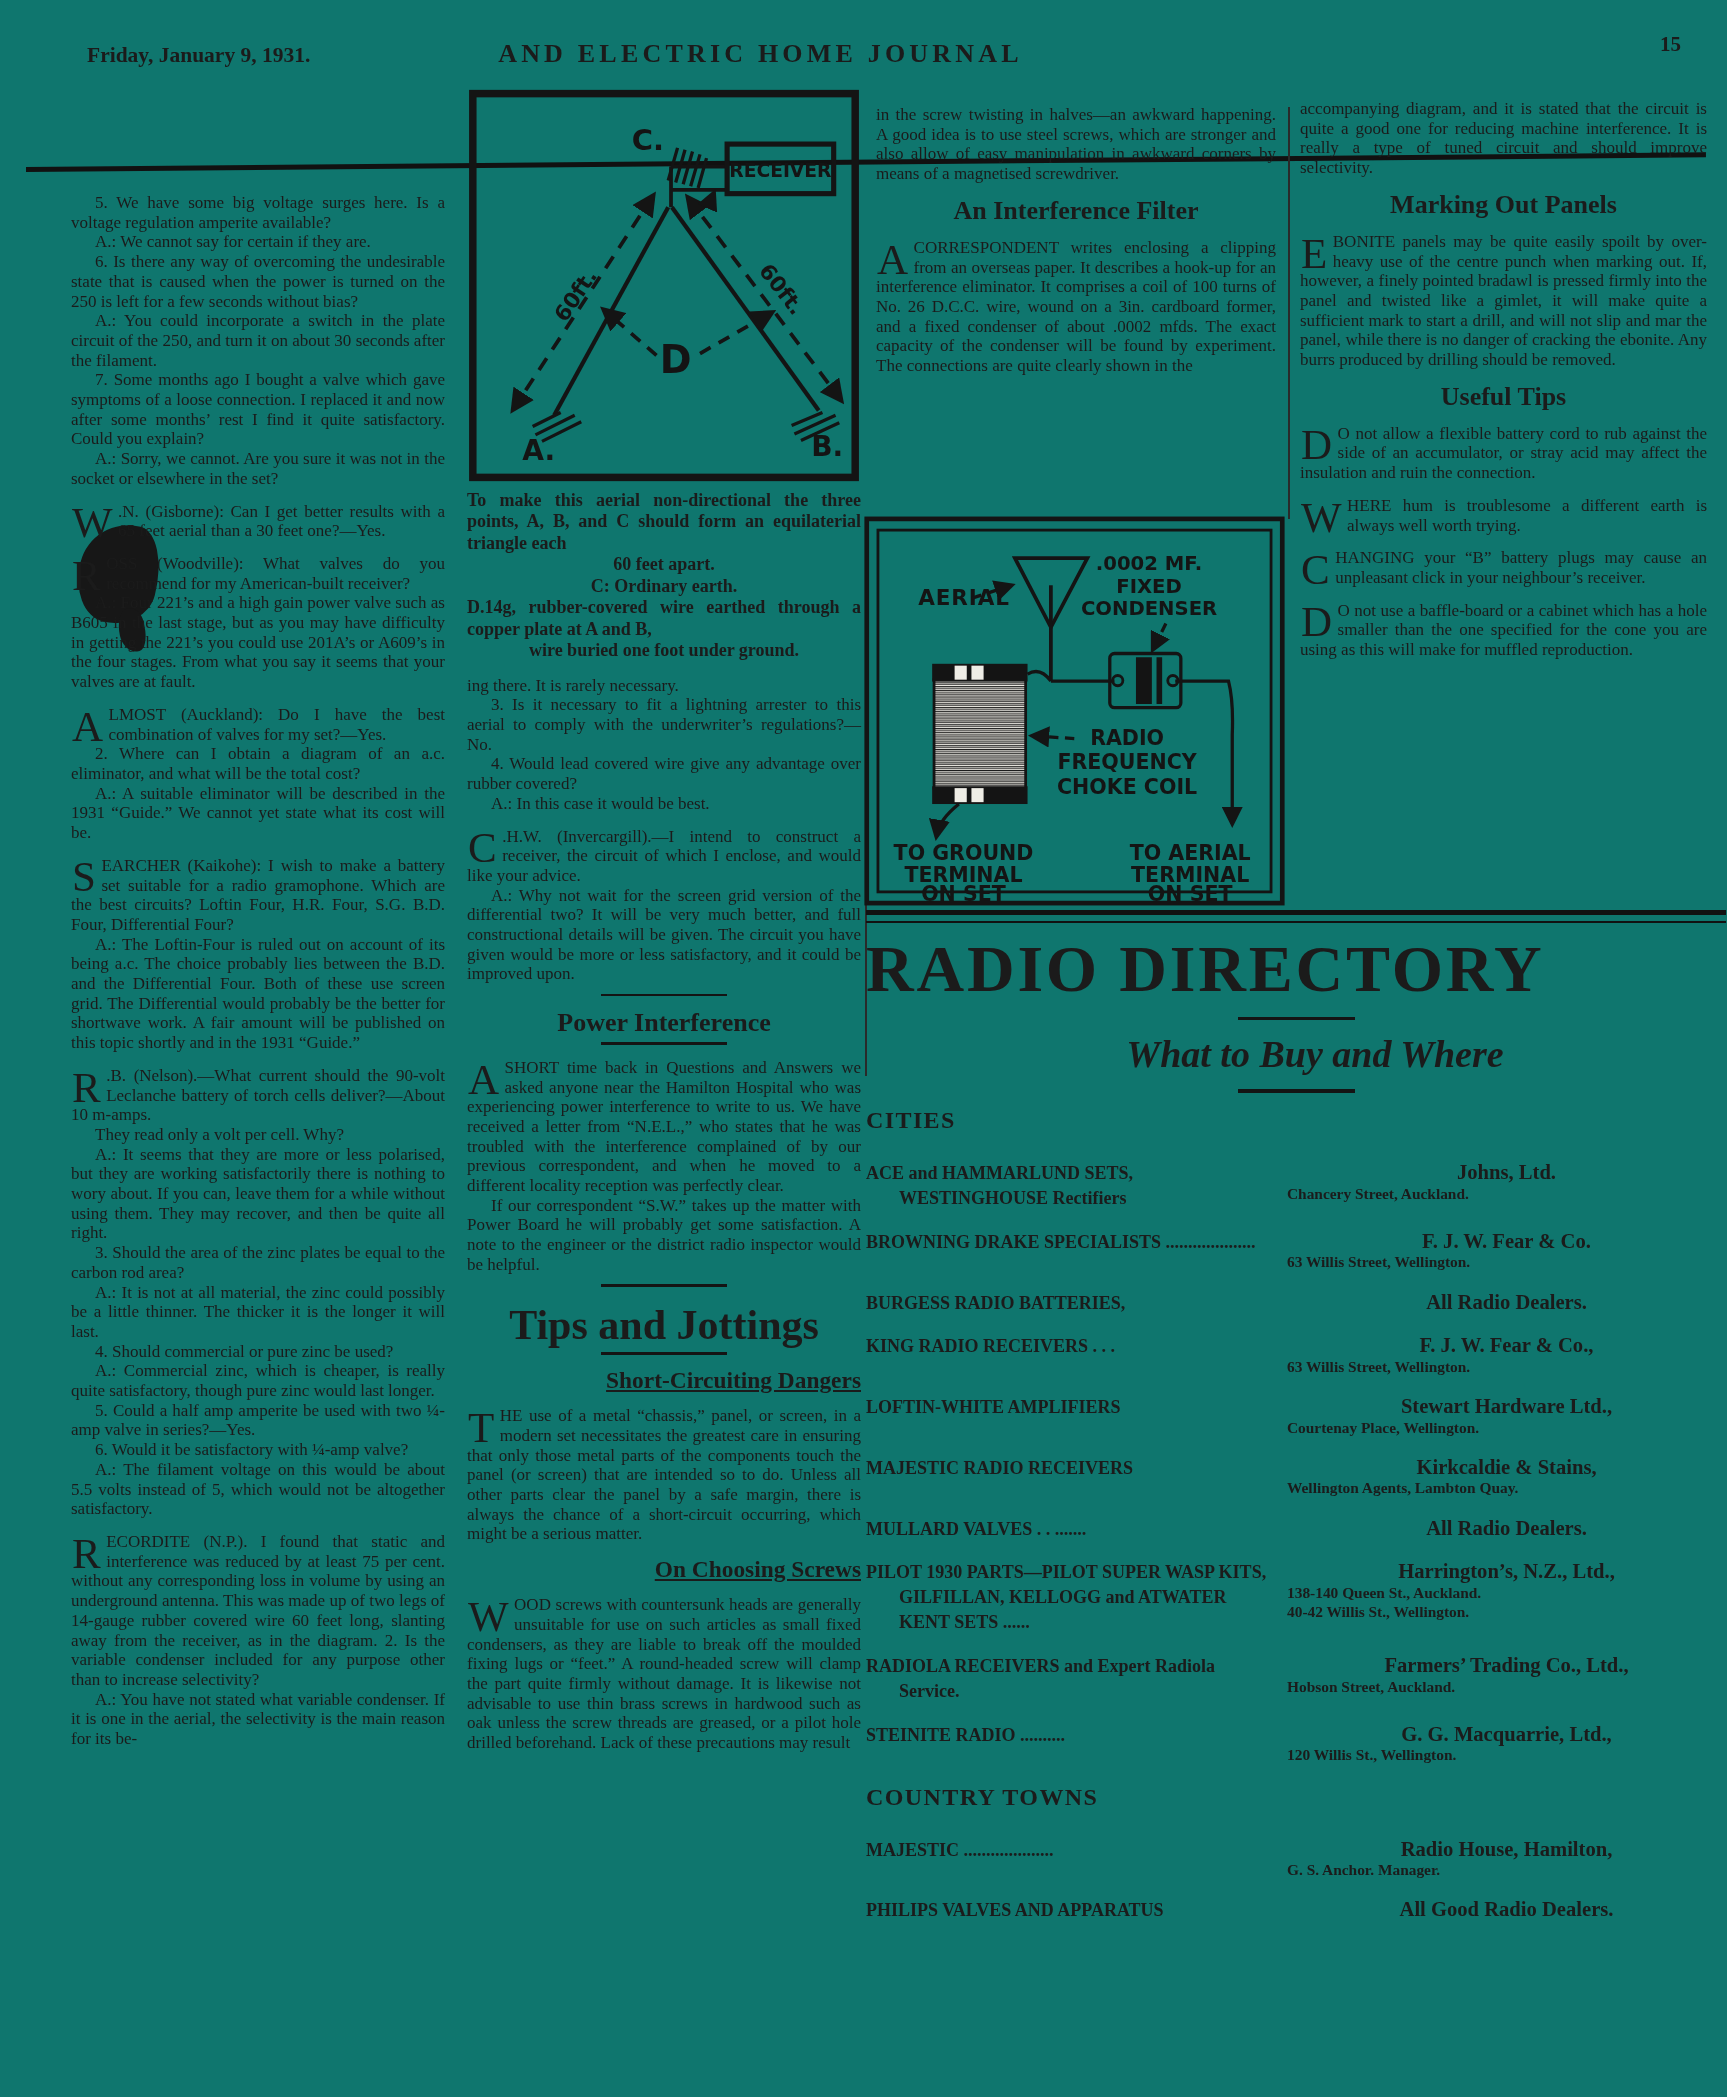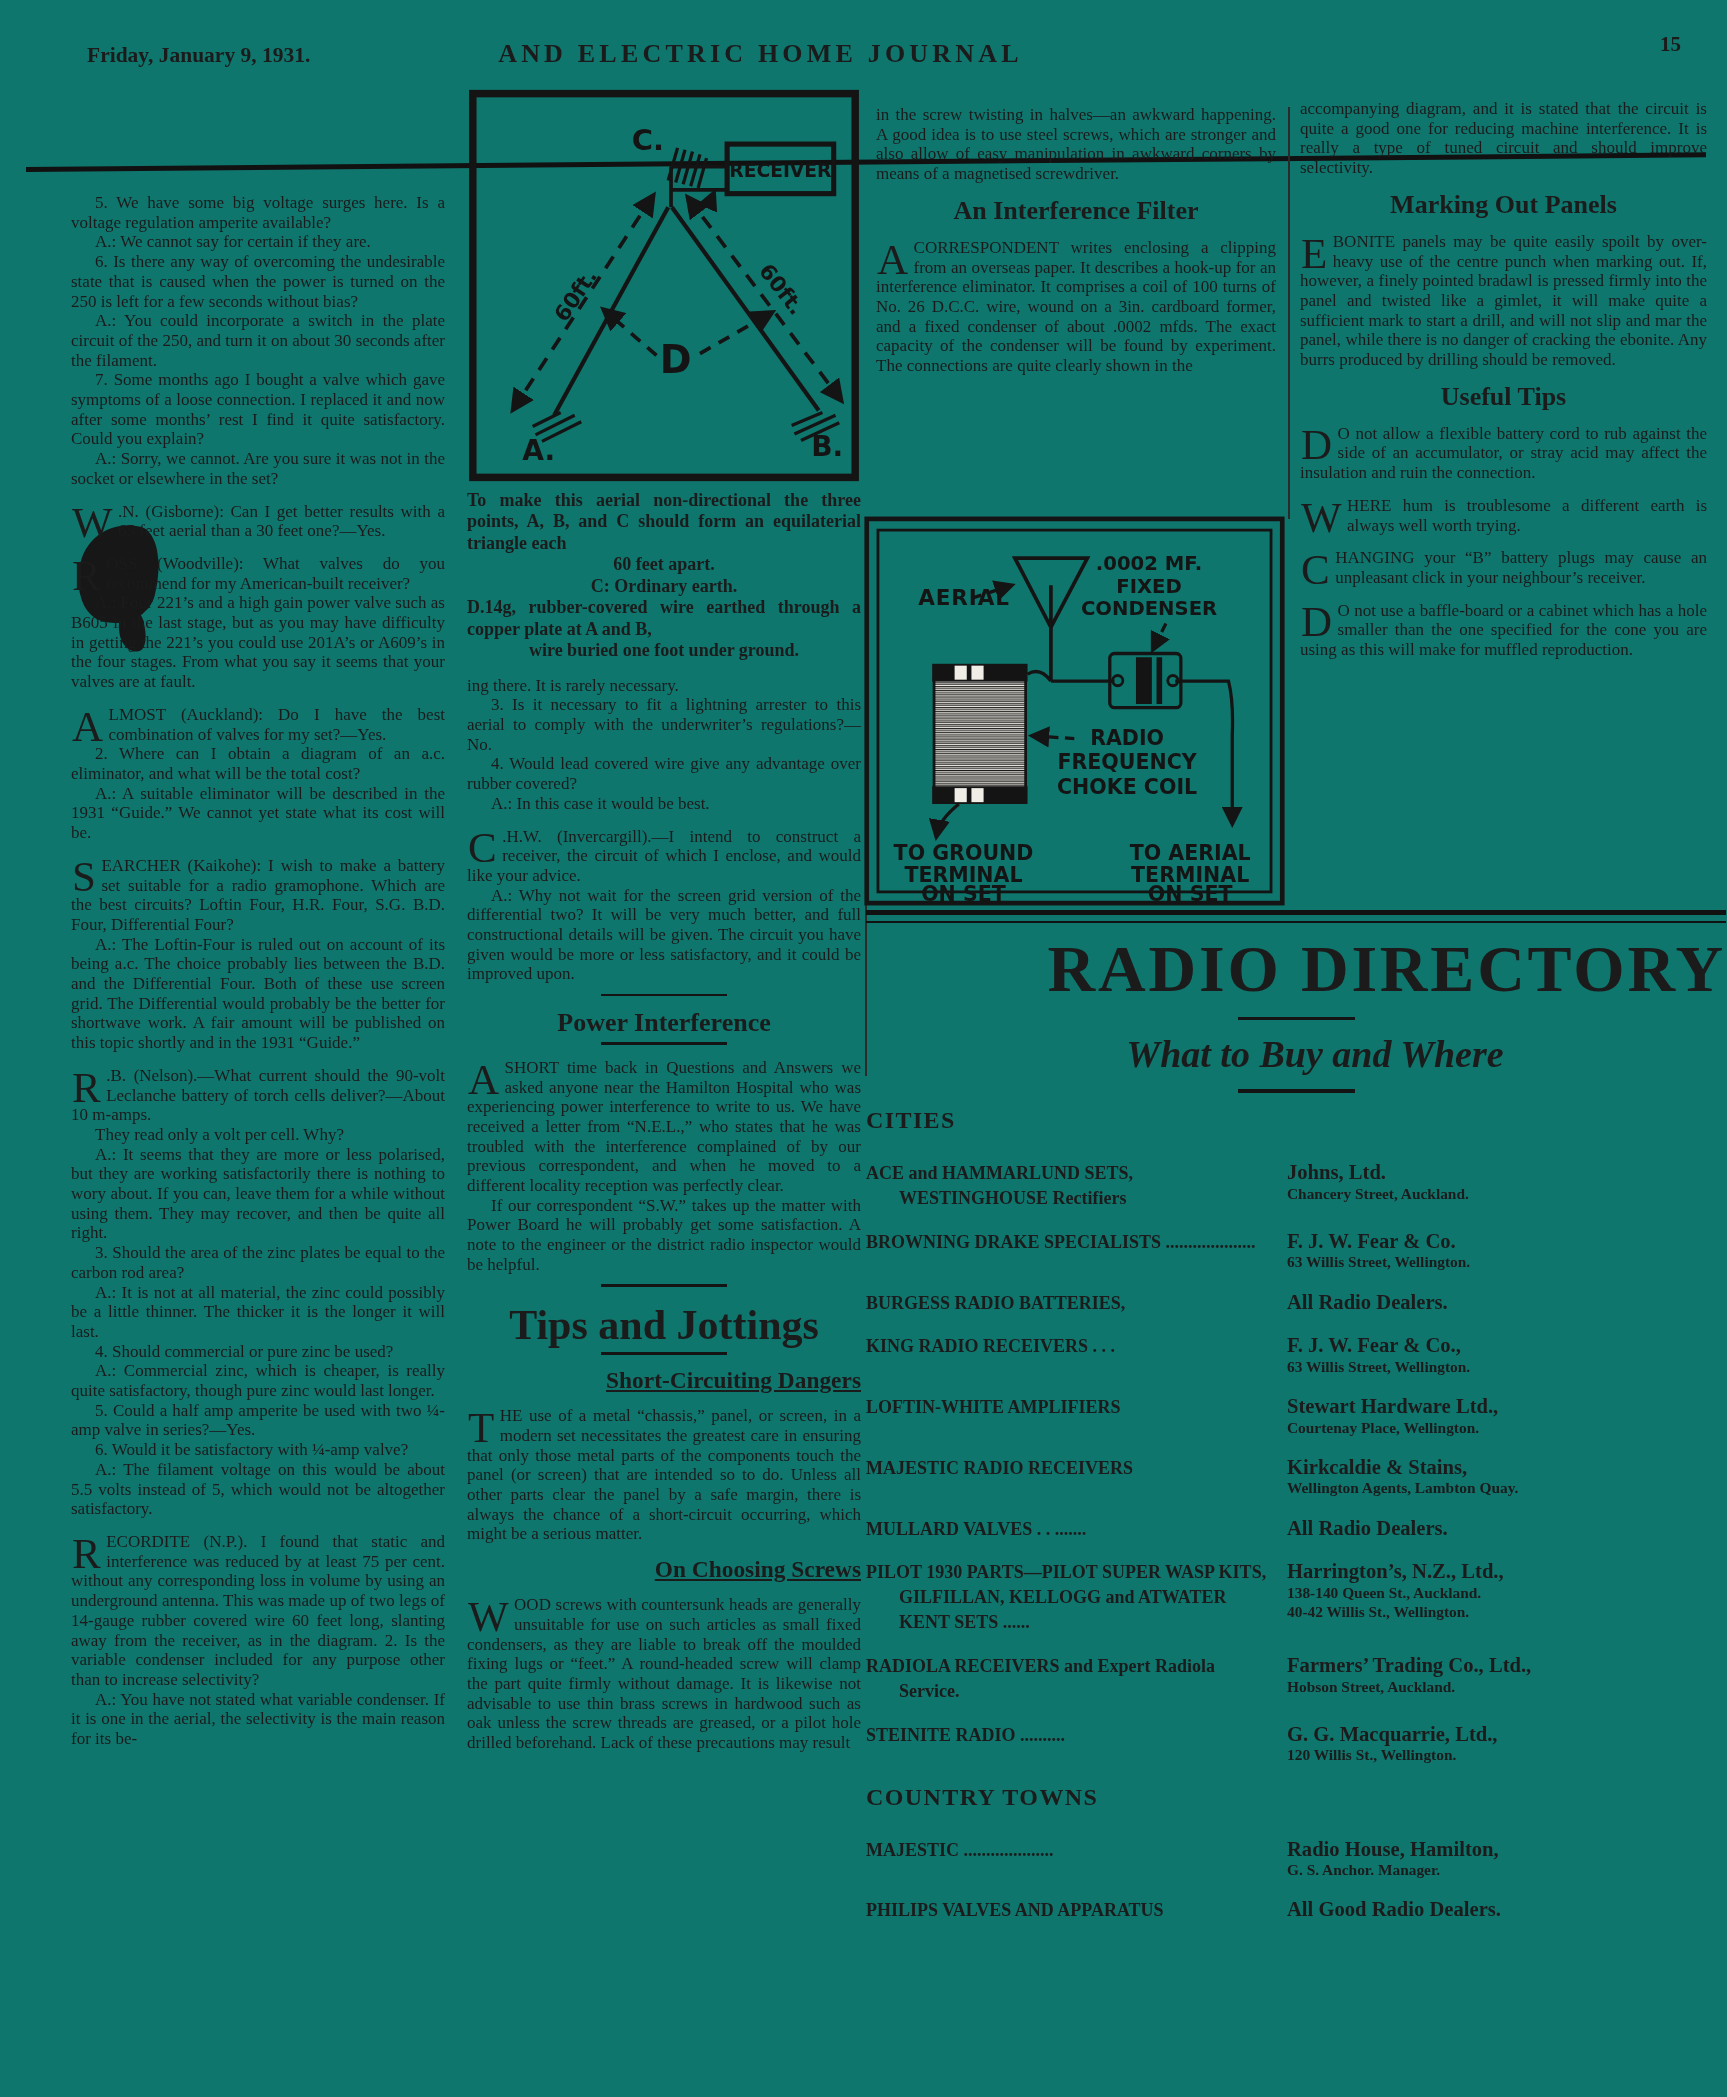--- a/index.html
+++ b/index.html
@@ -37,29 +37,29 @@
   .vrule{position:absolute;width:1.9px;background:#2a2a2a;}
   #vr1{left:865px;top:674px;height:402px;}
   #vr2{left:1288px;top:107px;height:412px;}
   .blot{position:absolute;left:79px;top:523px;width:80px;height:101px;background:#171717;
         border-radius:62% 38% 55% 45% / 48% 62% 38% 52%;transform:rotate(14deg);}
   .blot2{position:absolute;left:119px;top:608px;width:26px;height:44px;background:#171717;
         border-radius:50% 50% 40% 60%/60% 40% 55% 45%;transform:rotate(-12deg);}
   
   #directory{position:absolute;left:866px;top:910px;width:860px;}
   .dir-toprule{height:5.6px;border-top:5.1px solid #111;border-bottom:2.3px solid #111;margin-bottom:9.4px;}
-  .dir-title{text-align:right;font-size:66px;line-height:70px;font-weight:bold;letter-spacing:2.8px;margin:11.2px 0 0;}
+  .dir-title{text-align:left;font-size:66px;line-height:70px;font-weight:bold;letter-spacing:2.8px;margin:11.2px 0 0;}
   .dir-div{width:117px;height:3.7px;background:#141414;margin:13px auto;}
   .dir-sub{text-align:center;font-size:38px;line-height:43px;font-weight:bold;font-style:italic;margin:0;padding-left:38px;}
   .dir-sec{text-align:left;font-size:24px;line-height:27px;font-weight:bold;letter-spacing:1.4px;margin:14px 0 27px;}
   .dir-row{display:flex;margin-bottom:18.7px;}
   .dir-prod{width:421px;box-sizing:border-box;padding-left:33px;text-indent:-33px;padding-right:11.2px;
             font-size:18px;line-height:25px;font-weight:bold;}
   .dir-dealer{flex:1;}
-  .dir-name{font-size:20.6px;line-height:23.4px;font-weight:bold;}
+  .dir-name{font-size:20.6px;line-height:23.4px;font-weight:bold;text-align:center;}
   .dir-addr{font-size:15.4px;line-height:18.7px;font-weight:bold;}
   
   svg .ln{stroke:#141414;fill:none;}
   svg text{font-family:"DejaVu Sans","Liberation Sans",sans-serif;font-weight:bold;fill:#141414;}
 </style>
 </head>
 <body>
 
 <div class="page">
 

